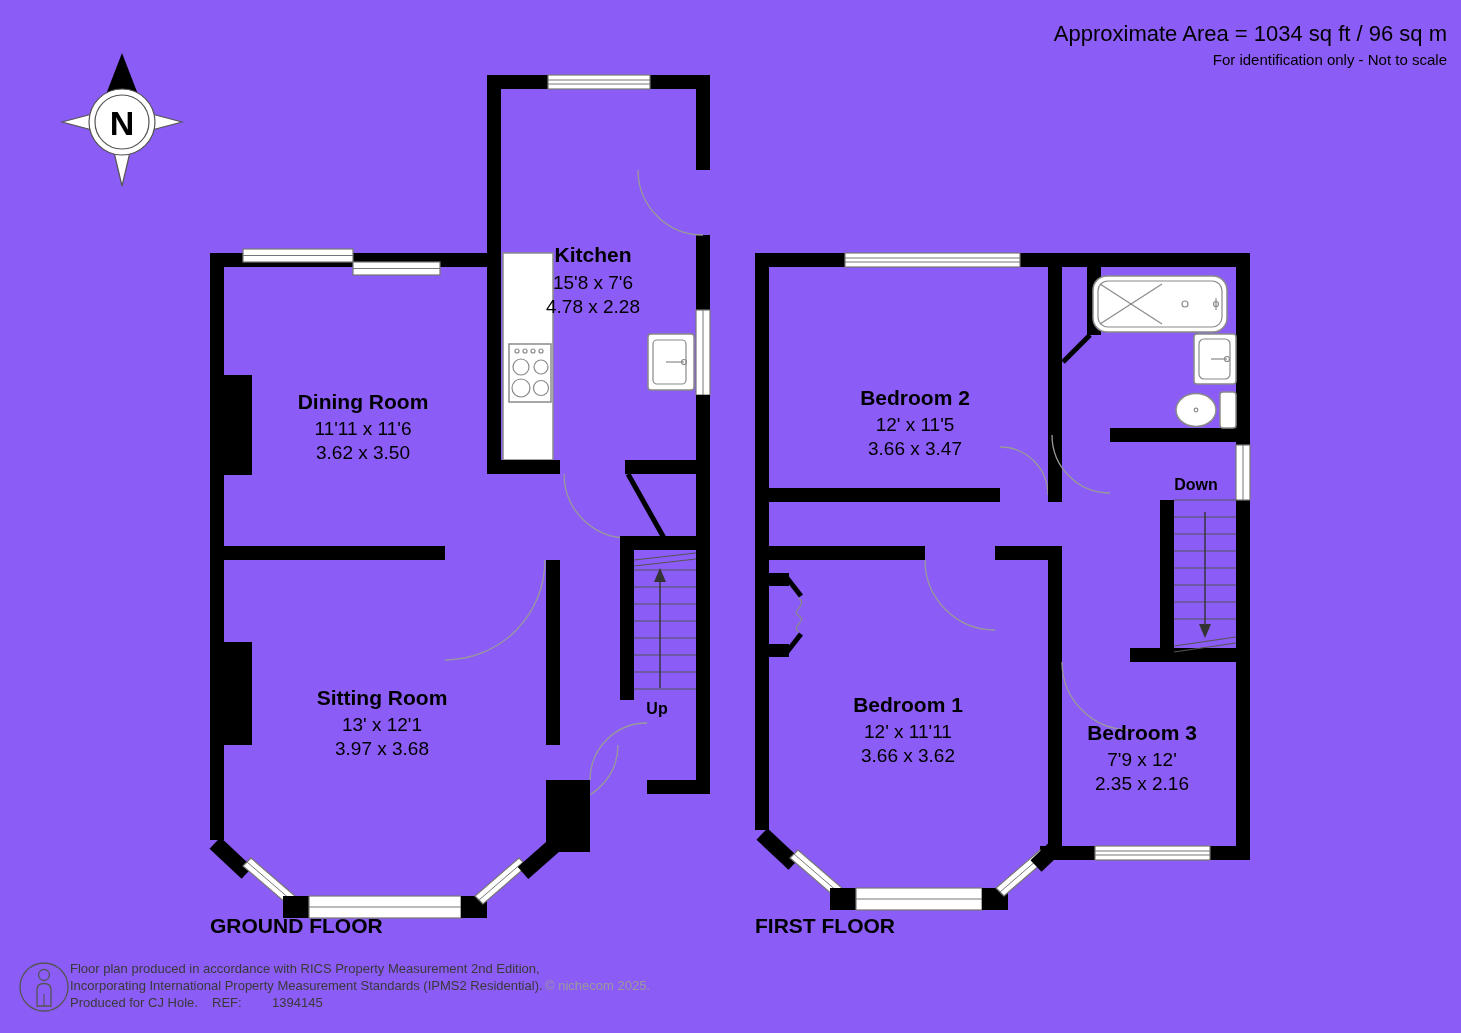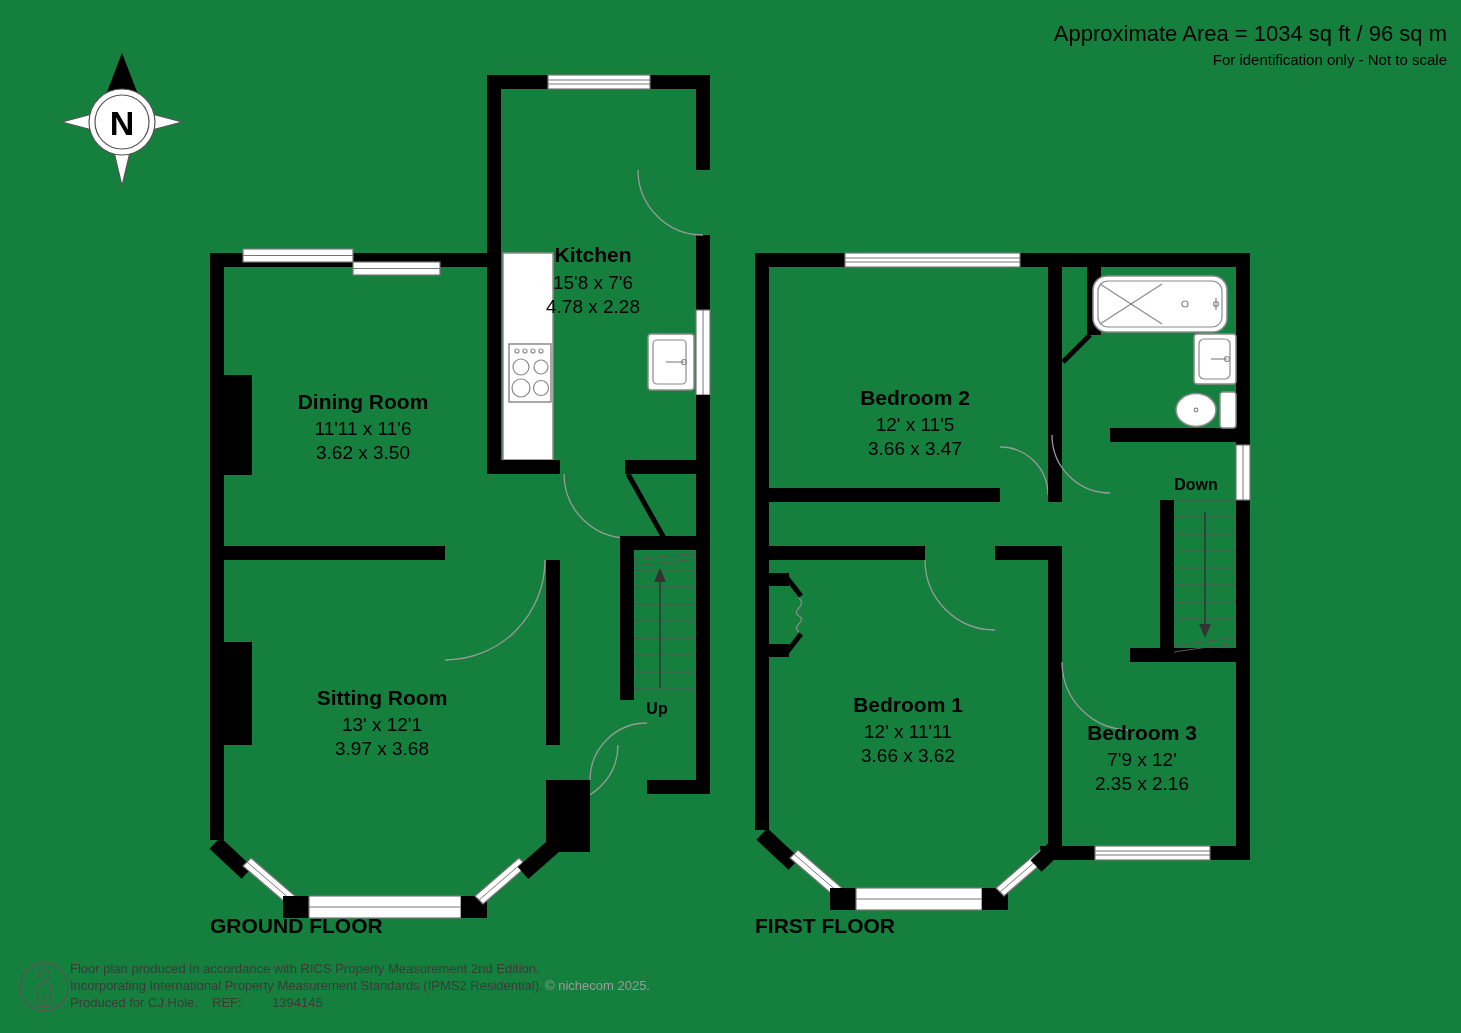--- a/index.html
+++ b/index.html
@@ -1,16 +1,16 @@
 <!DOCTYPE html>
 <html><head>
 <meta charset="utf-8">
 <style>
   html,body{margin:0;padding:0;background:#fff;}
-  .page{position:relative;width:1461px;height:1033px;background:#15803d;font-family:"Liberation Sans",sans-serif;}
+  .page{position:relative;width:1461px;height:1033px;background:#8b5cf6;font-family:"Liberation Sans",sans-serif;}
   svg{position:absolute;left:0;top:0;}
   .wall{fill:#000;stroke:none;}
   .win{fill:#fff;stroke:#777;stroke-width:1.2;}
   .winline{stroke:#777;stroke-width:1;fill:none;}
   .arc{stroke:#9a9a9a;stroke-width:1.3;fill:none;}
   .leaf{stroke:#000;stroke-width:5;fill:none;}
   .fixture{fill:#fff;stroke:#8a8a8a;stroke-width:1.5;}
   .fixline{stroke:#8a8a8a;stroke-width:1.2;fill:none;}
   .tread{stroke:#555;stroke-width:1.2;fill:none;}
   .stairarrow{stroke:#333;stroke-width:1.4;fill:none;}

